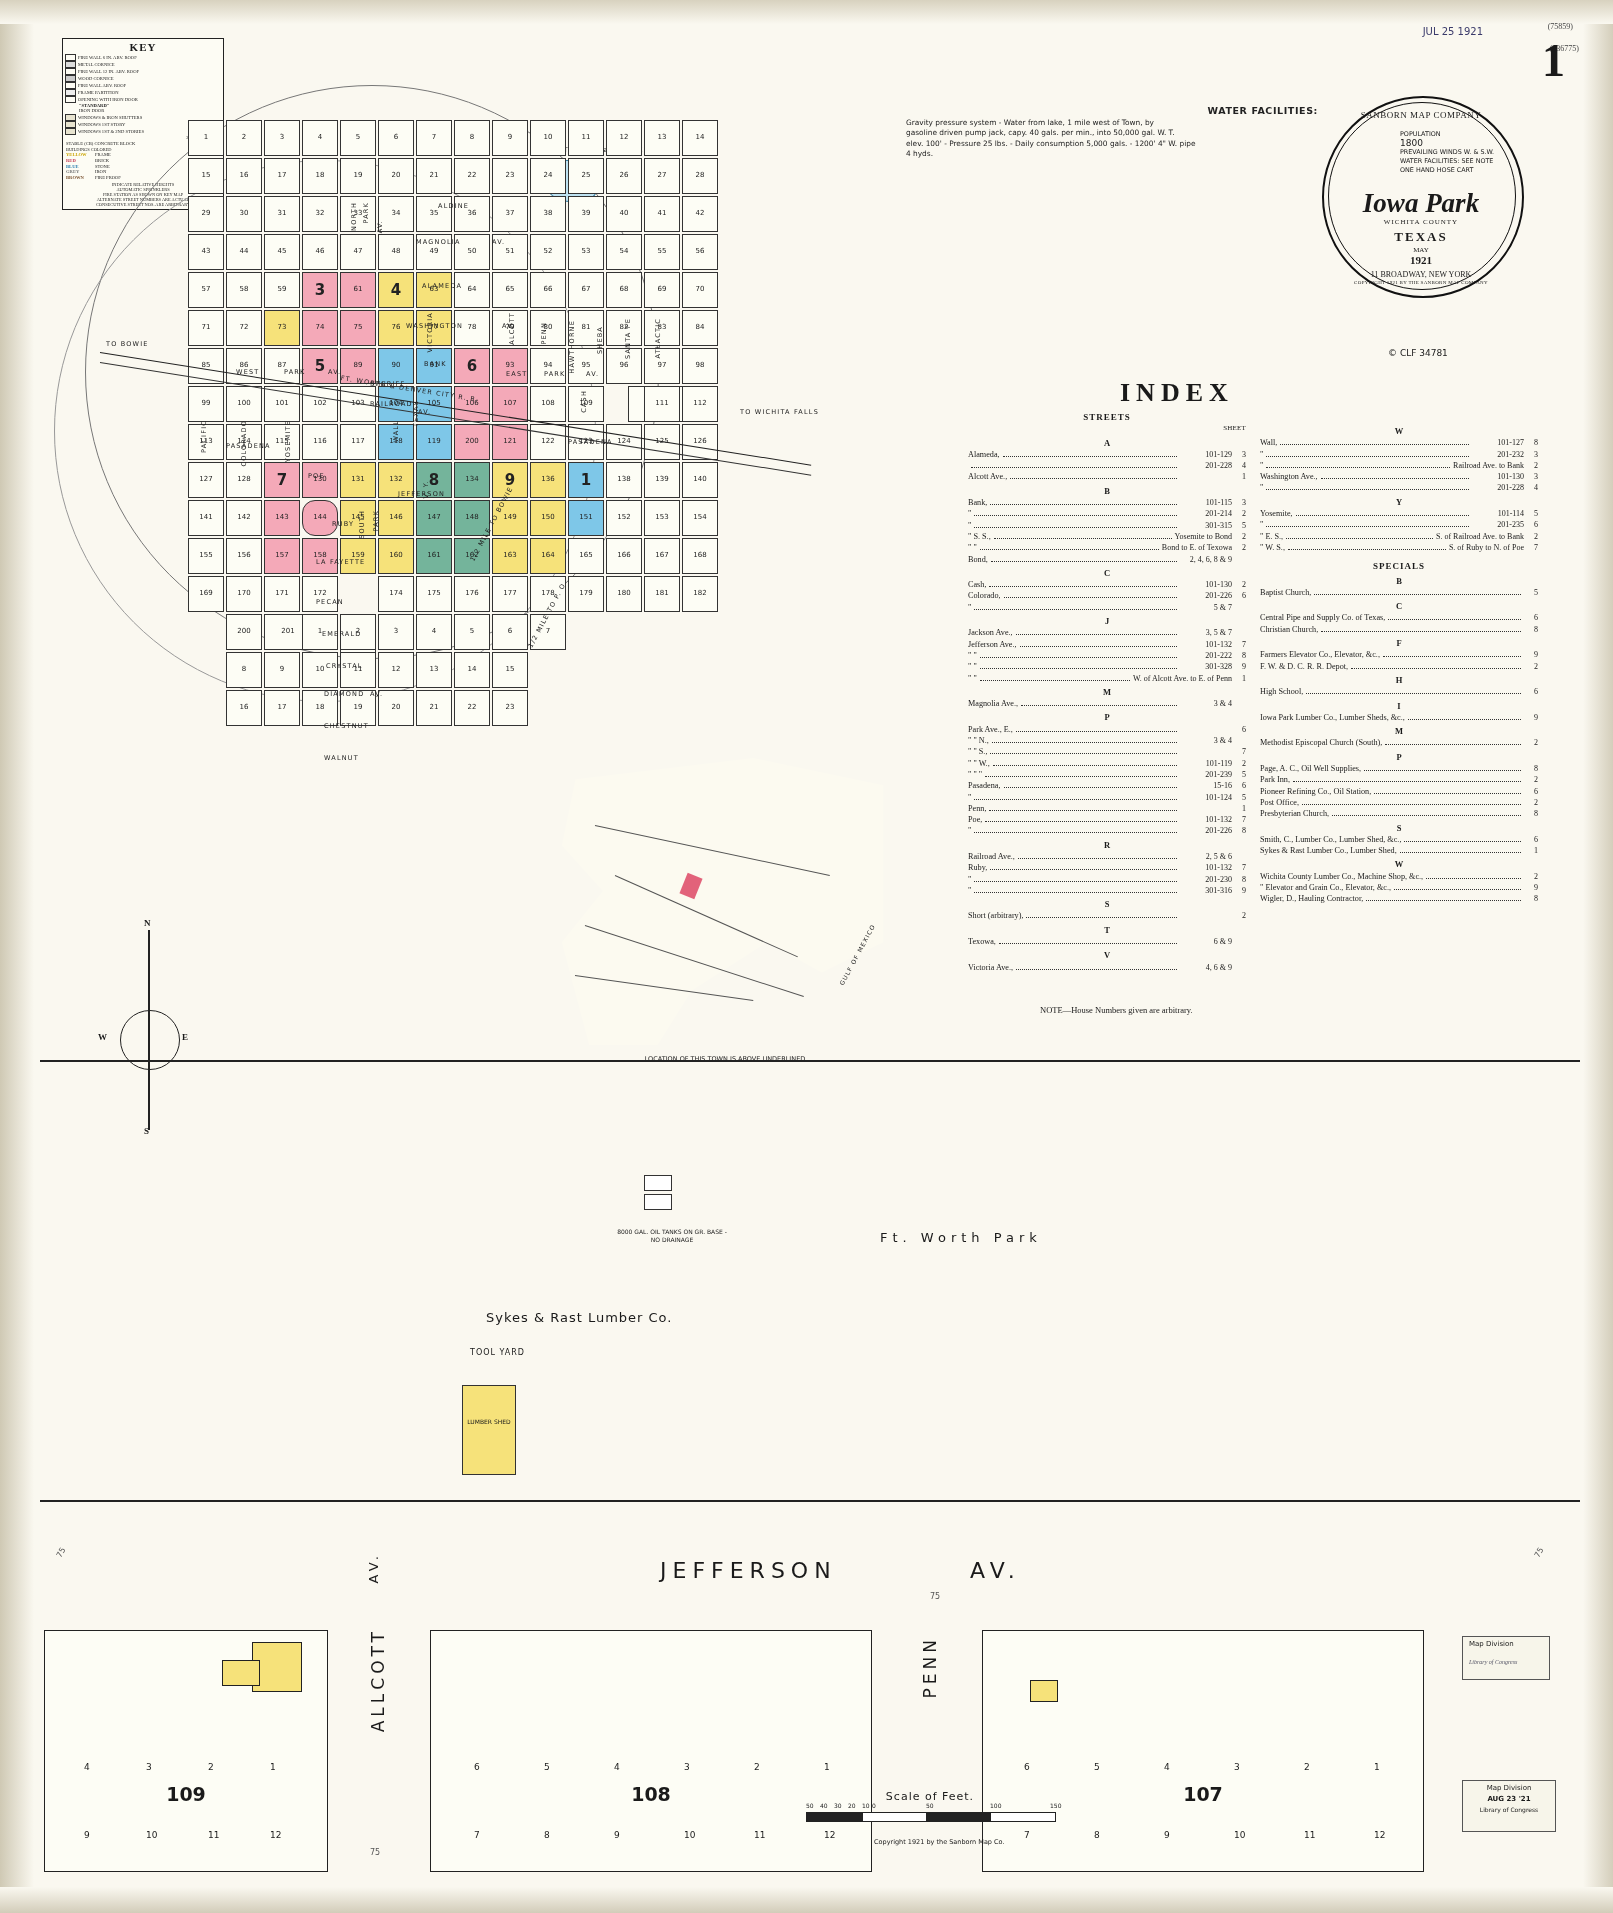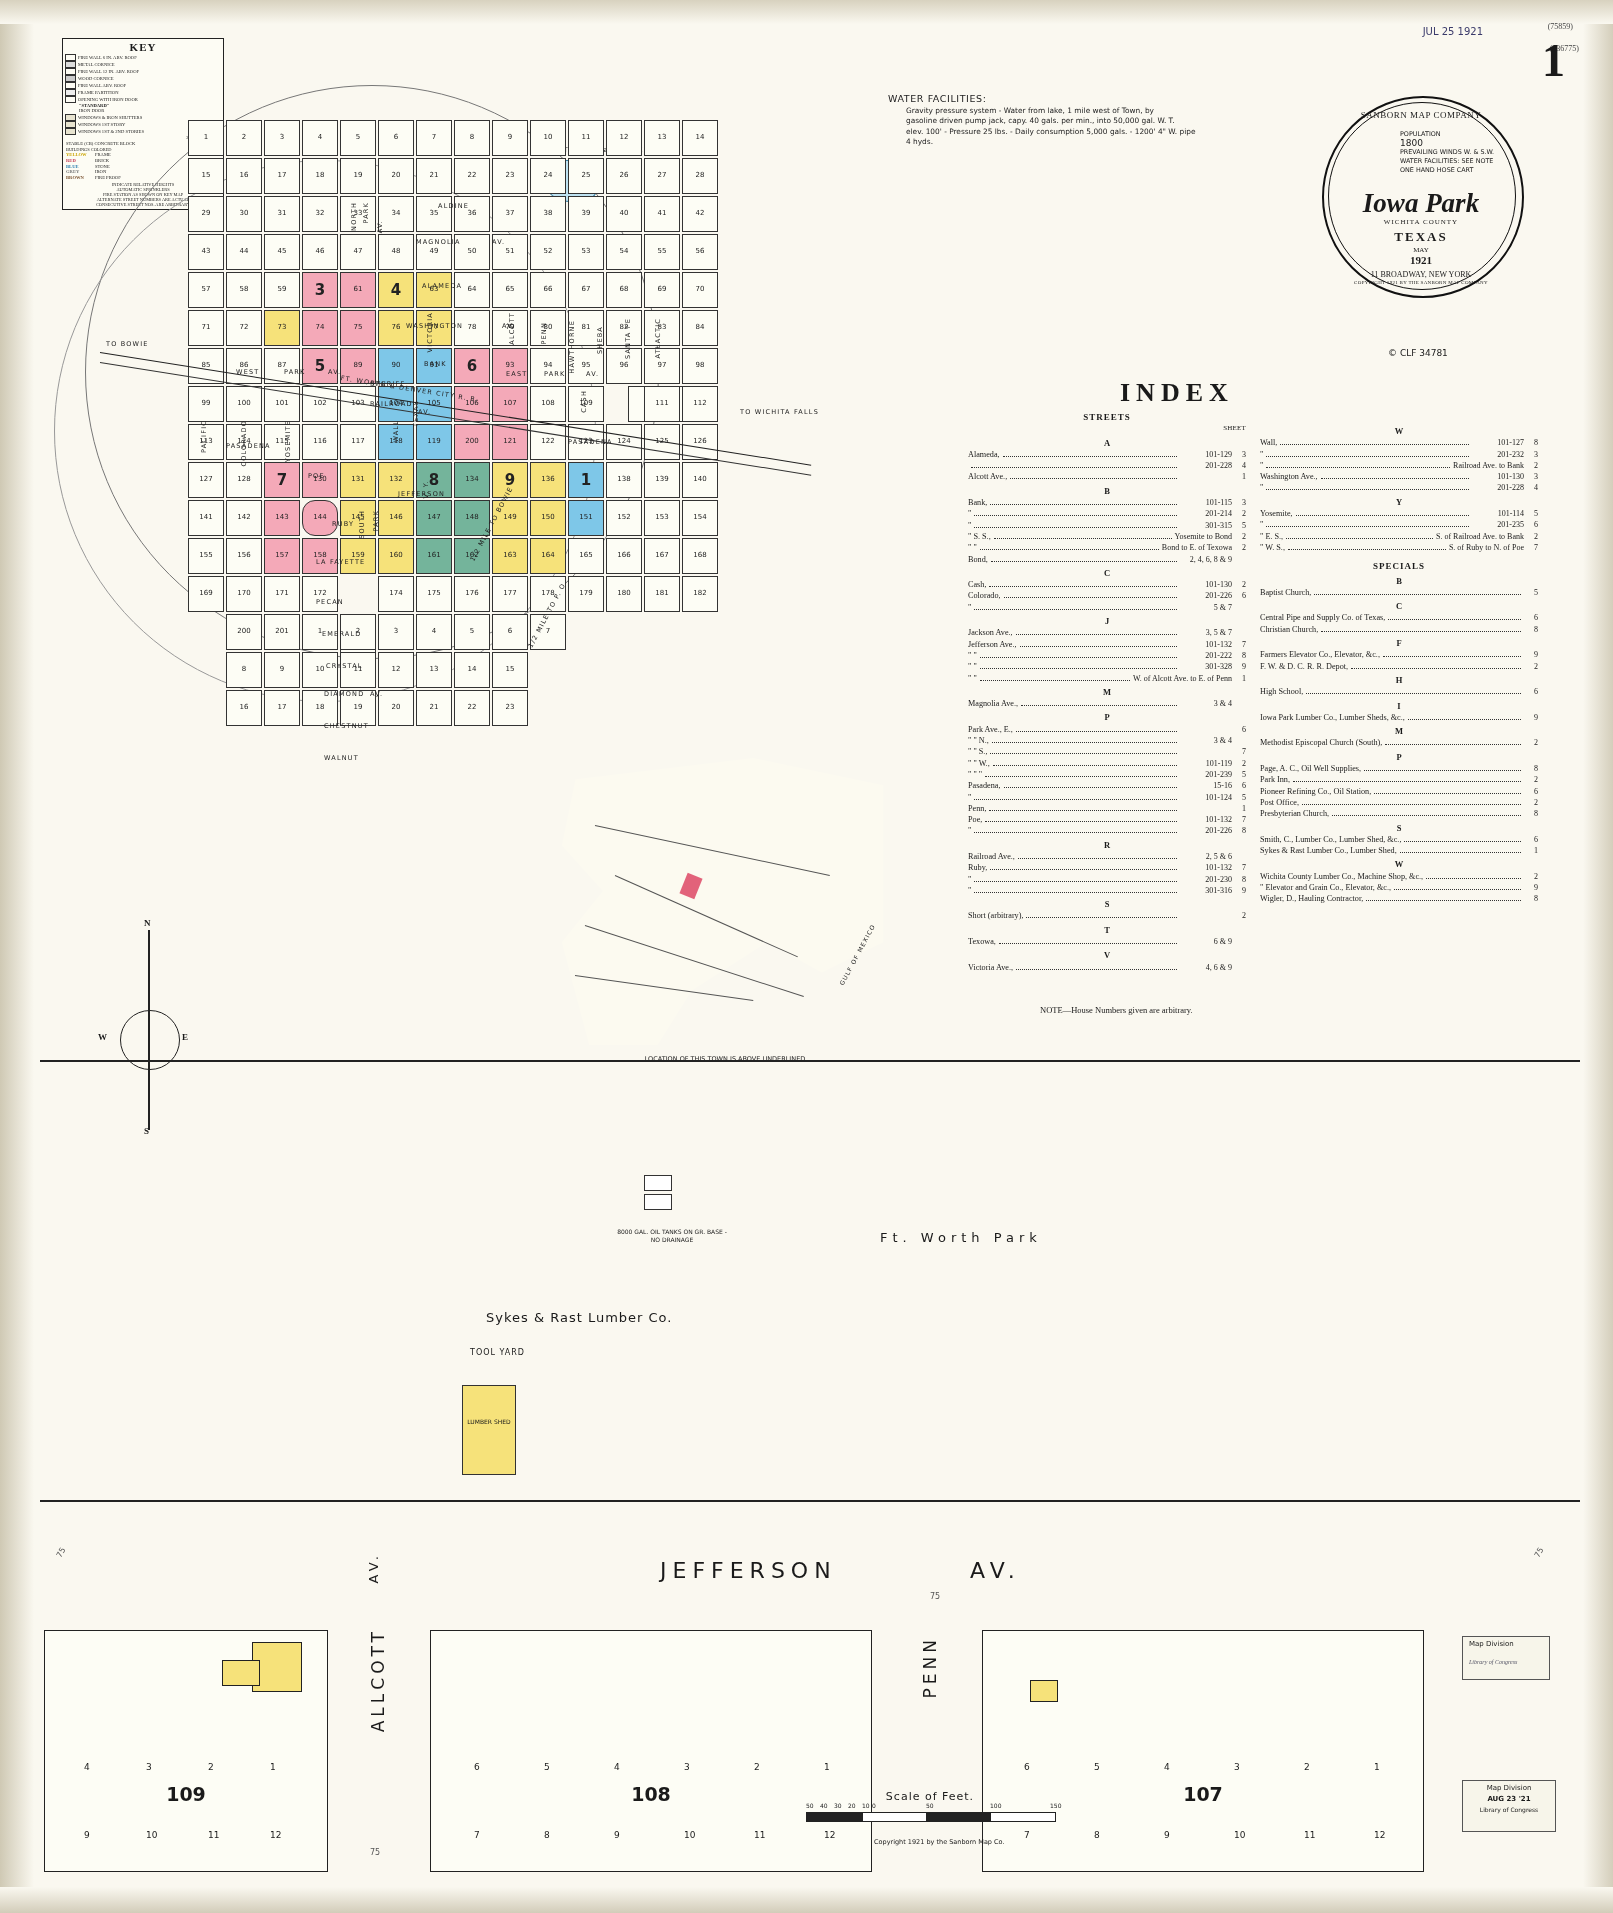--- a/index.html
+++ b/index.html
@@ -32,21 +32,21 @@
   #key-box .key-rows{font-size:4.6px;line-height:5.4px;padding:1px 2px 0 2px;}
   #key-box .key-row{display:flex;gap:2px;align-items:center;}
   #key-box .swatch{width:9px;height:5px;border:.5px solid #333;flex:none;}
   .key-colors{font-size:4.6px;line-height:5.6px;padding:1px 3px;}
   .colorline{display:flex;gap:3px;}
   .cl-name{width:26px;}
   #key-foot{font-size:4.4px;line-height:5px;padding:1px 3px;text-align:center;}
 
   
   #water-note{position:absolute;left:888px;top:94px;width:430px;font-family:"DejaVu Sans",sans-serif;font-size:7.4px;line-height:10.5px;color:#222;}
-  #water-note h4{margin:0 0 1px 0;font-size:9.5px;font-weight:normal;letter-spacing:.6px;}
+  #water-note h4{margin:12px 0 1px 0;font-size:9.5px;font-weight:bold;letter-spacing:.6px;text-align:right;}
   #water-note .ind{padding-left:18px;}
   #fire-note{margin-top:5px;}
 
   
   #seal{position:absolute;left:1322px;top:96px;width:200px;height:200px;}
   #seal .ring{position:absolute;left:0;top:0;width:198px;height:198px;border:2px solid #111;border-radius:50%;}
   #seal .ring2{position:absolute;left:6px;top:6px;width:186px;height:186px;border:1px solid #111;border-radius:50%;}
   #seal .co-top{position:absolute;left:0;top:14px;width:198px;text-align:center;font-size:9px;letter-spacing:.5px;}
   #seal .town{position:absolute;left:0;top:92px;width:198px;text-align:center;font-size:27px;font-weight:bold;font-style:italic;font-family:"Liberation Serif",serif;}
   #seal .county{position:absolute;left:0;top:122px;width:198px;text-align:center;font-size:7px;letter-spacing:1px;}
@@ -1203,21 +1203,21 @@
         </div>
         <div class="blk" style="left: 604px; top: 486px; width: 34px; height: 34px;">
           <span>181</span>
         </div>
         <div class="blk" style="left: 642px; top: 486px; width: 34px; height: 34px;">
           <span>182</span>
         </div>
         <div class="blk" style="left: 186px; top: 524px; width: 34px; height: 34px;">
           <span>200</span>
         </div>
-        <div class="blk" style="left: 224px; top: 524px; width: 34px; height: 34px;">
+        <div class="blk" style="left: 224px; top: 524px; width: 34px; height: 34px; padding-left: 12px;">
           <span>201</span>
         </div>
         <div class="blk" style="left: 262px; top: 524px; width: 34px; height: 34px;">
           <span>1</span>
         </div>
         <div class="blk" style="left: 300px; top: 524px; width: 34px; height: 34px;">
           <span>2</span>
         </div>
         <div class="blk" style="left: 338px; top: 524px; width: 34px; height: 34px;">
           <span>3</span>

